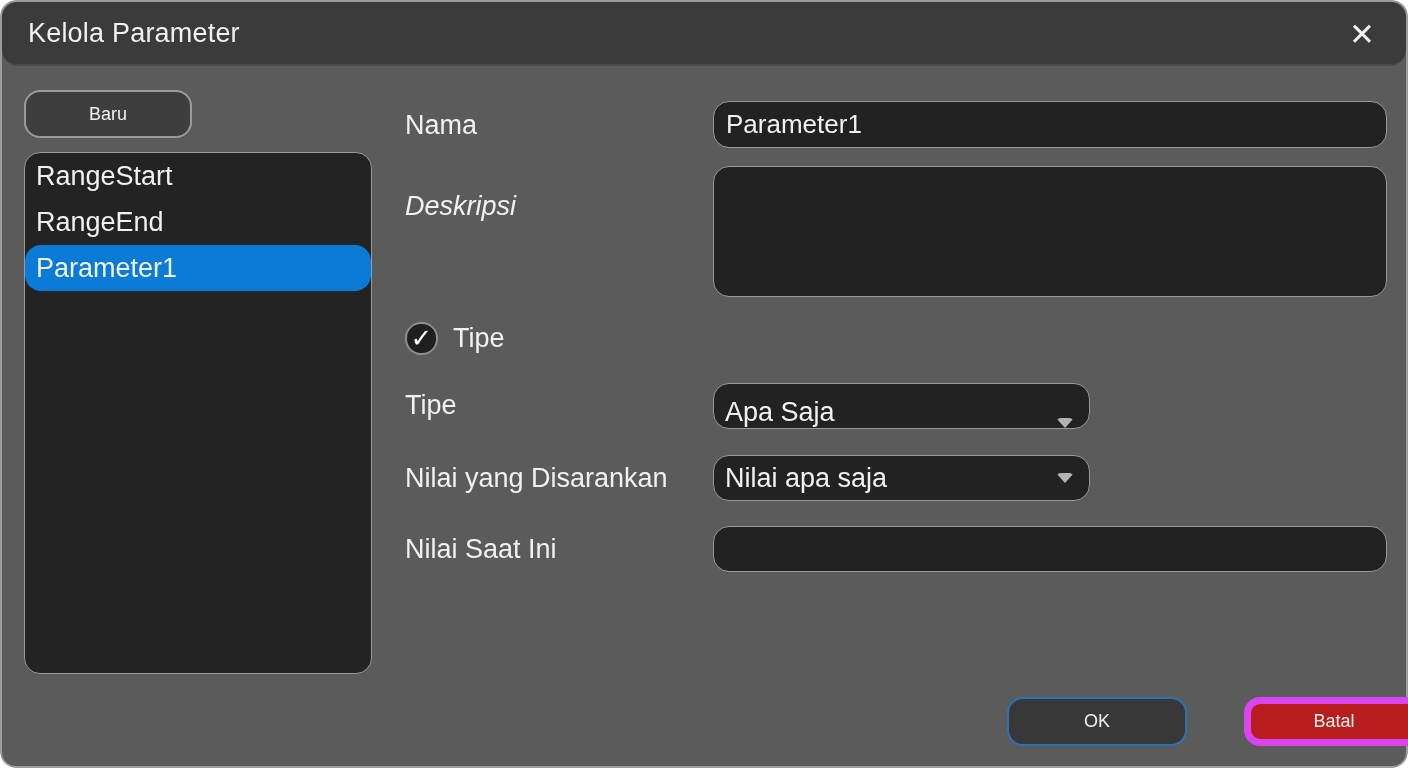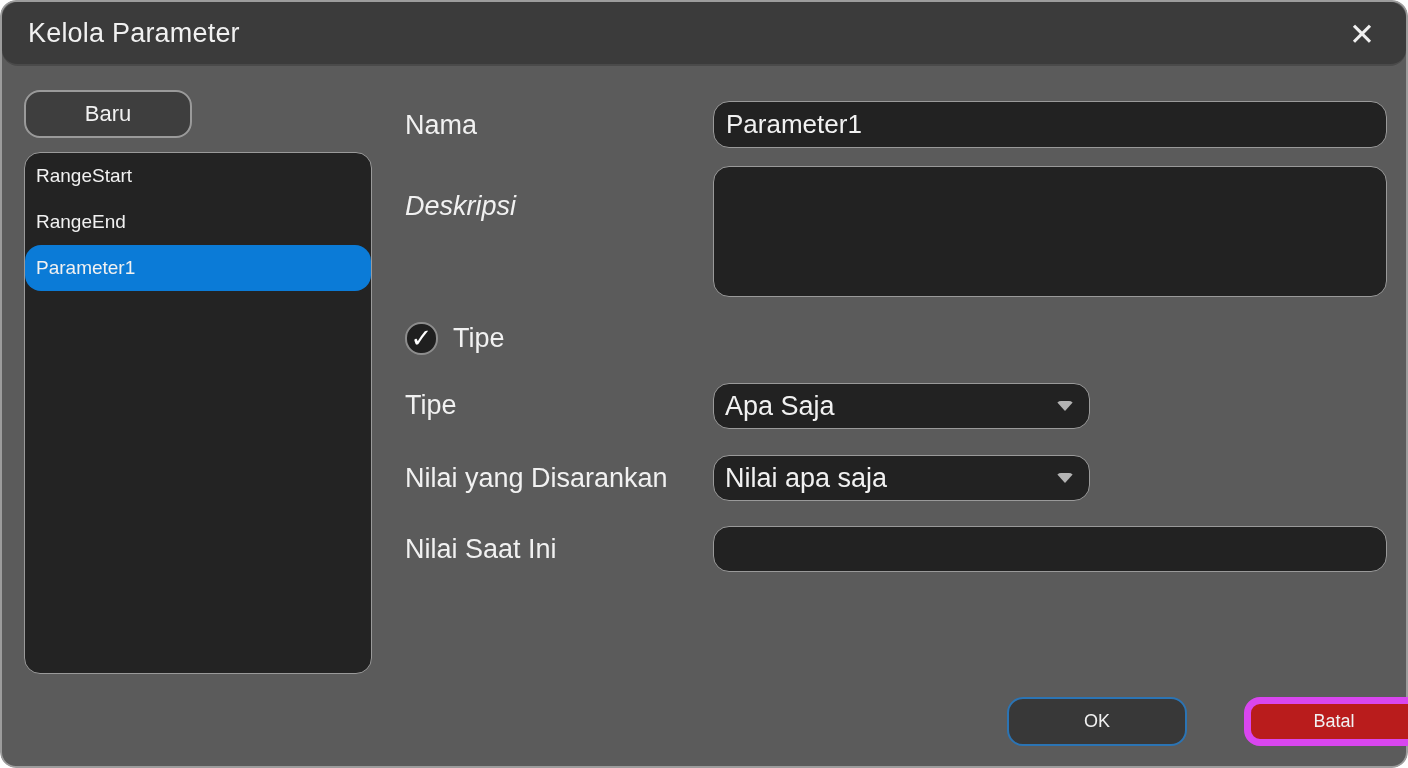--- a/index.html
+++ b/index.html
@@ -39,36 +39,36 @@
     background: transparent;
     border: none;
   }
   
   .new-button {
     position: absolute; left: 22px; top: 88px;
     width: 168px; height: 48px;
     background: #3e3e3e;
     border: 2px solid #9a9a9a;
     color: #f1f1f1;
-    font-size: 22px;
+    font-size: 18px;
     display: flex; align-items: center; justify-content: center;
     cursor: pointer;
   }
   .param-list {
     position: absolute; left: 22px; top: 150px;
     width: 348px; height: 522px;
     background: #232323;
     border: 1px solid #9a9a9a;
     overflow: hidden;
   }
   .param-item {
     height: 46px;
     line-height: 46px;
     padding-left: 11px;
-    font-size: 19px;
+    font-size: 27px;
     color: #f1f1f1;
     cursor: pointer;
     white-space: nowrap;
   }
   .param-item.selected { background: #0b7bd7; }
   
   .field-label {
     position: absolute; left: 403px;
     color: #f1f1f1;
     font-size: 27px;
@@ -182,21 +182,21 @@
 
   <div class="field-label" style="top:180px; height:48px; line-height:48px;font-style:italic;">Deskripsi</div>
   <textarea class="textarea-input" style=""></textarea>
 
   <div class="checkbox-row">
     <div class="checkbox-box">✓</div>
     <div class="checkbox-label">Tipe</div>
   </div>
 
   <div class="field-label" style="top:381px; height:45px; line-height:45px;">Tipe</div>
-  <div class="dropdown" style="top:381px;">
+  <div class="dropdown" style="top:381px;align-items:flex-end;">
     <div class="dd-value">Apa Saja</div>
     <div class="dd-arrow"></div>
   </div>
 
   <div class="field-label" style="top:453px; height:46px; line-height:46px;">Nilai yang Disarankan</div>
   <div class="dropdown" style="top:453px;">
     <div class="dd-value">Nilai apa saja</div>
     <div class="dd-arrow"></div>
   </div>
 

